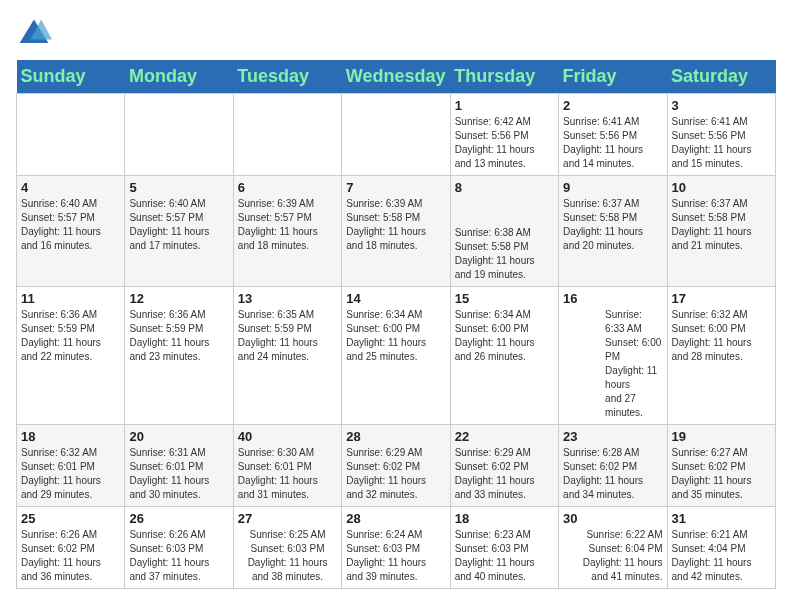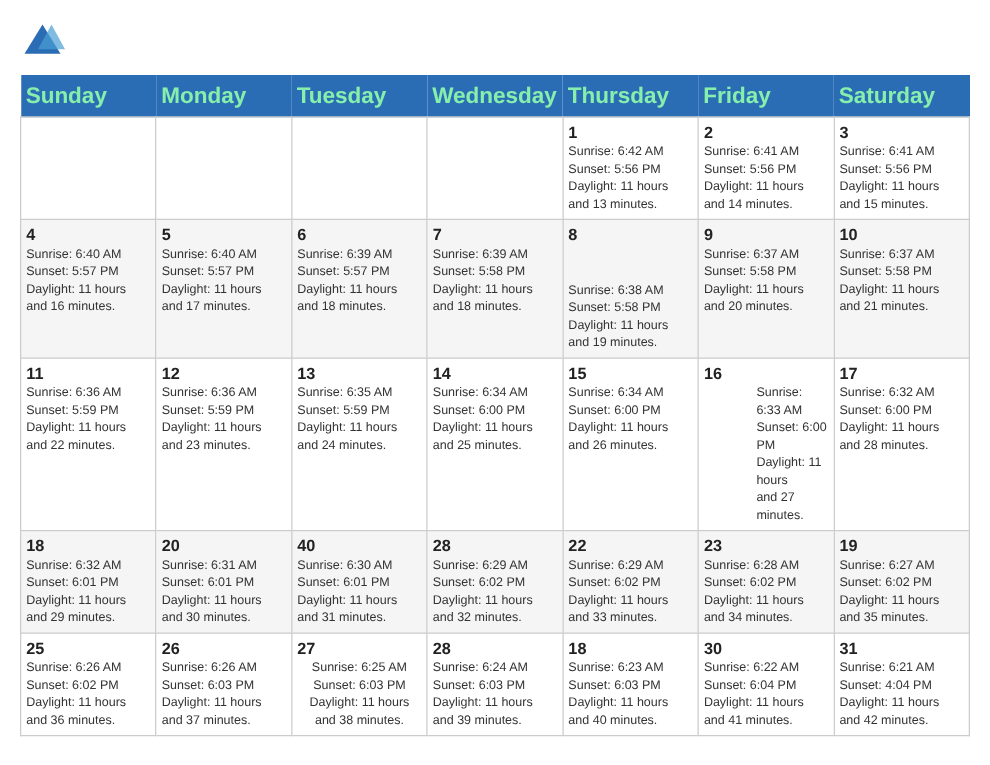--- a/index.html
+++ b/index.html
@@ -335,21 +335,21 @@
         </td>
         <td>
           <div class="day-number">18</div>
           <div class="day-info" style="white-space: pre-line;">Sunrise: 6:23 AM
 Sunset: 6:03 PM
 Daylight: 11 hours
 and 40 minutes.</div>
         </td>
         <td>
           <div class="day-number">30</div>
-          <div class="day-info" style="white-space: pre-line;">Sunrise: 6:22 AM
+          <div class="day-info" style="white-space: pre-line; text-align: right;">Sunrise: 6:22 AM
 Sunset: 6:04 PM
 Daylight: 11 hours
 and 41 minutes.</div>
         </td>
         <td>
           <div class="day-number">31</div>
           <div class="day-info" style="white-space: pre-line;">Sunrise: 6:21 AM
 Sunset: 4:04 PM
 Daylight: 11 hours
 and 42 minutes.</div>

